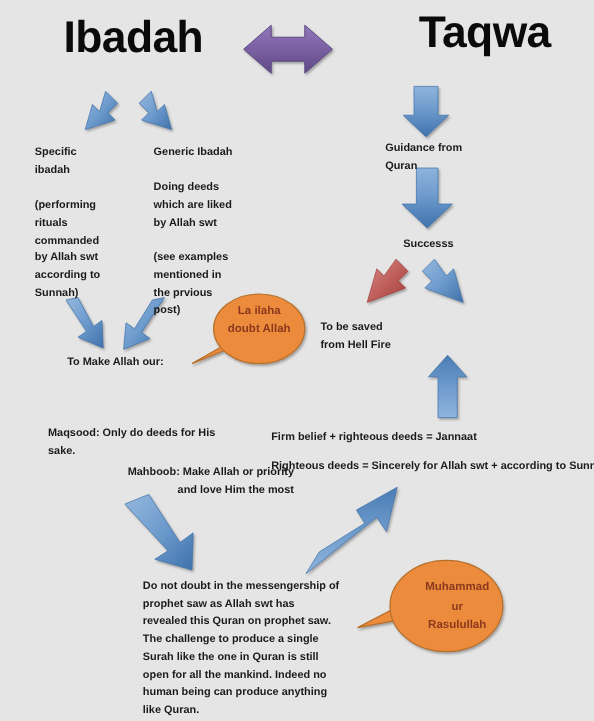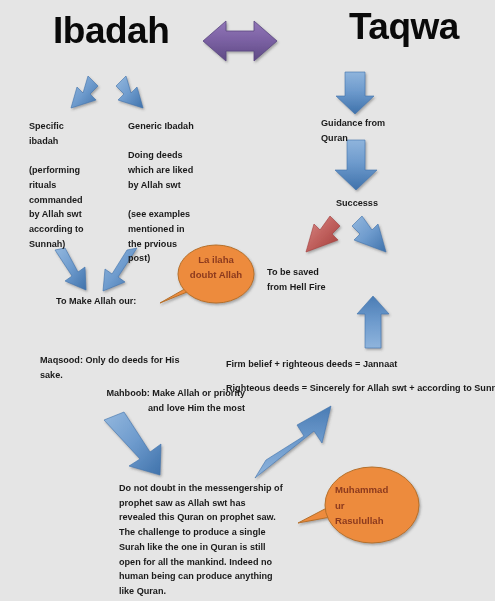--- a/index.html
+++ b/index.html
@@ -200,19 +200,19 @@
               color:#8C3A1E; font-size:9.6px; font-weight:bold;
               line-height:1.6; white-space:pre-line;">La ilaha
 doubt Allah</div>
 
   <svg class="abs" style="left:296px; top:460px;" width="140" height="100" viewBox="0 0 140 100">
     <g filter="url(#sh)">
       <path d="M46,40 L2,63 L40,56 Z" fill="#ED8B3C" stroke="#B5702B" stroke-width="1"></path>
       <ellipse cx="76" cy="45" rx="47" ry="38" fill="#ED8B3C" stroke="#B5702B" stroke-width="1"></ellipse>
     </g>
   </svg>
-  <div class="abs" style="left:335px; top:482px; width:92px; 
+  <div class="abs" style="left:335px; top:482px; width:92px; text-align:center;
               color:#8C3A1E; font-size:9.6px; font-weight:bold;
               line-height:1.62; white-space:pre-line;">Muhammad
 ur
 Rasulullah</div>
 
 </div>
 
 </body></html>

